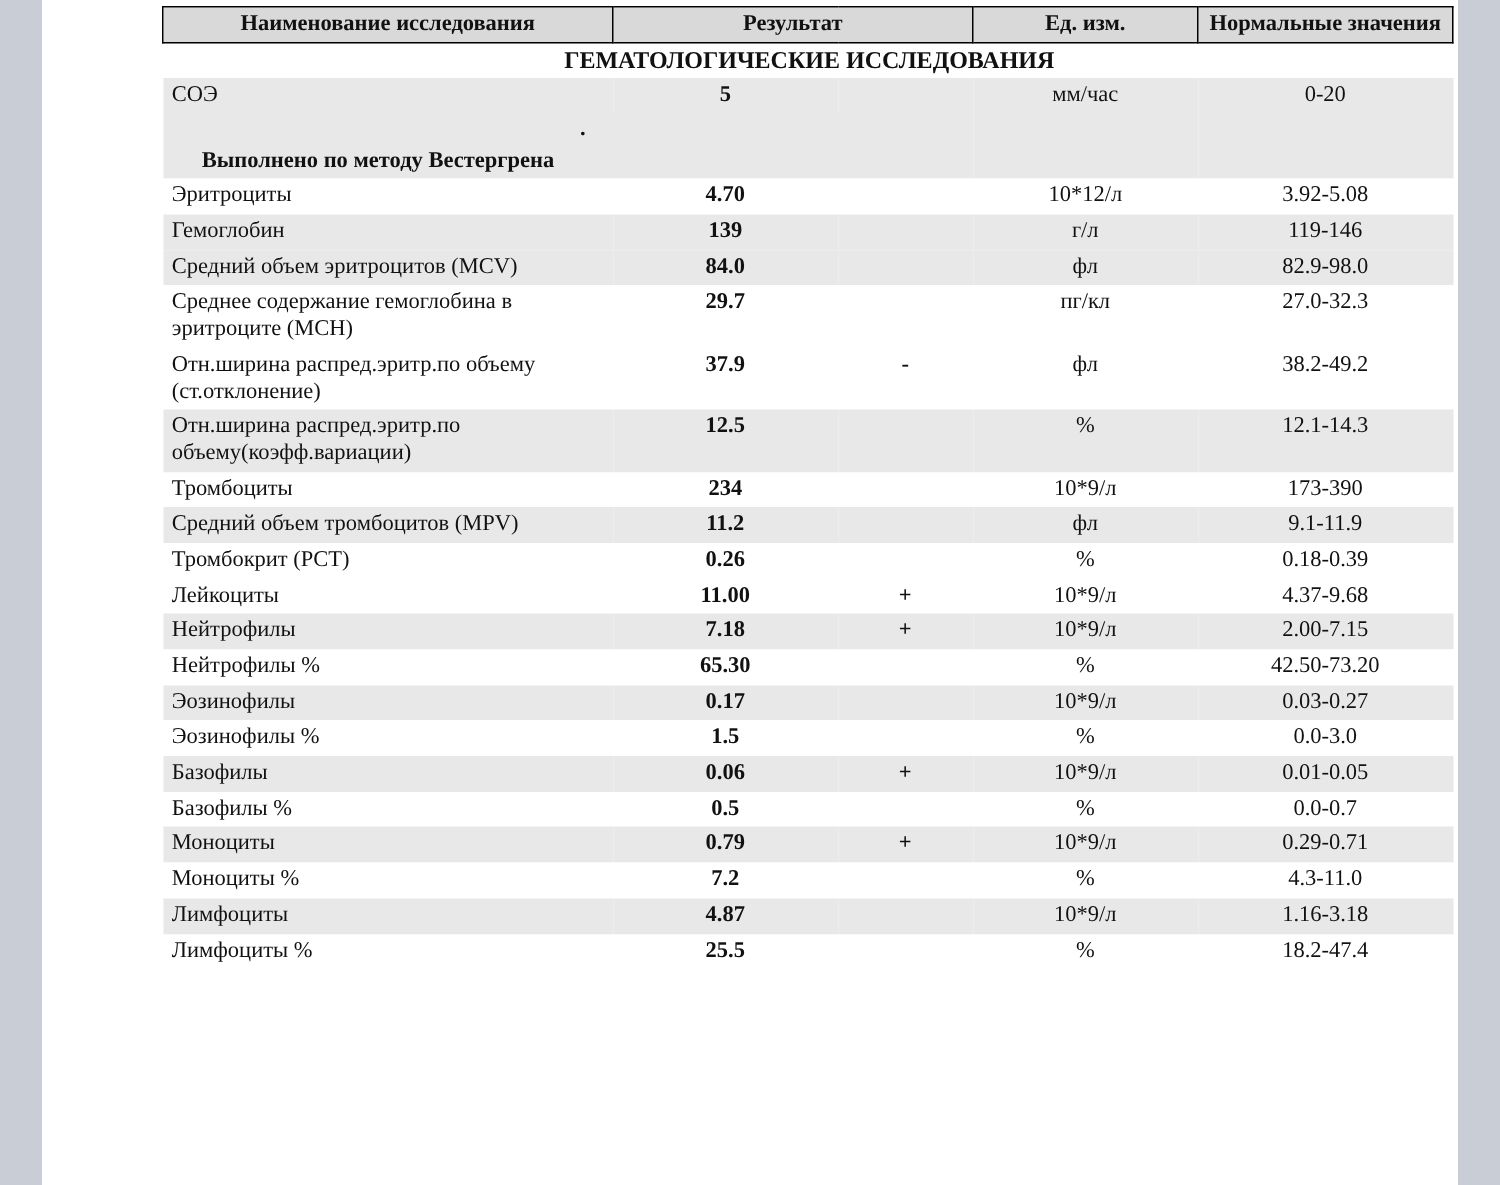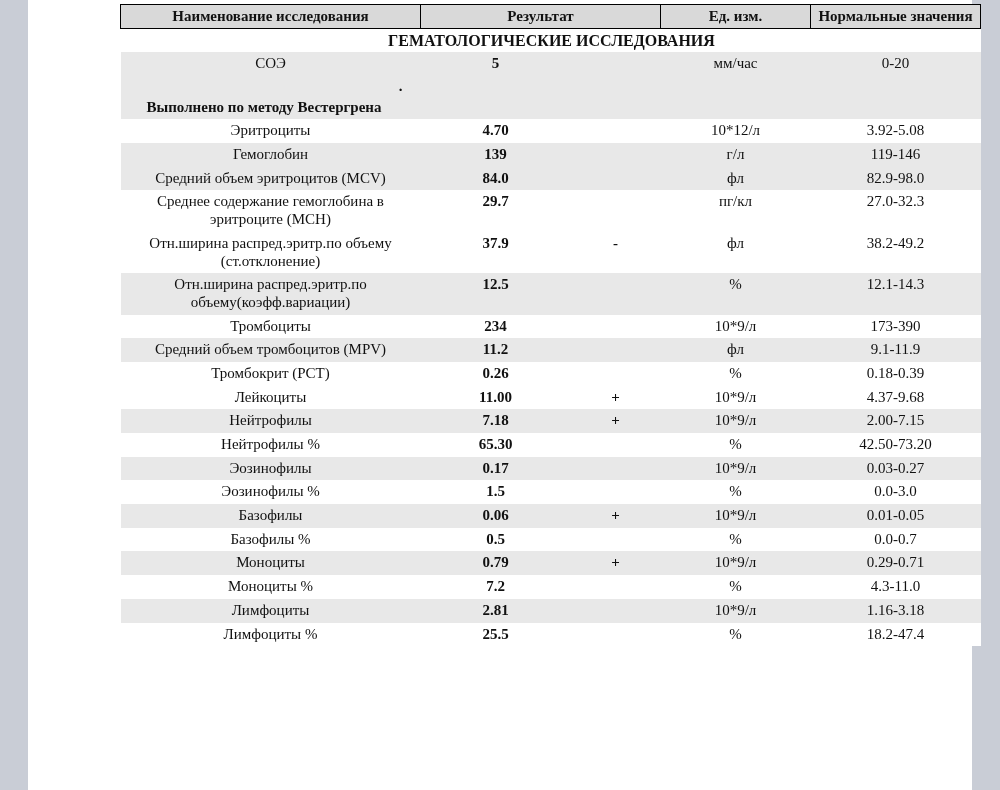--- a/index.html
+++ b/index.html
@@ -17,21 +17,21 @@
     position: absolute;
     left: 28px;
     top: 0;
     width: 944px;
     height: 790px;
     background: #ffffff;
     box-shadow: 0 0 0 0 rgba(0,0,0,0);
   }
   .doc {
     position: absolute;
-    left: 92px;
+    left: 80px;
     top: 4px;
     width: 860px;
   }
   table.report {
     border-collapse: collapse;
     width: 860px;
     font-size: 15px;
     color: #111;
     table-layout: fixed;
   }
@@ -61,21 +61,21 @@
   }
 
   tbody tr.data td {
     padding: 3px 6px;
     vertical-align: top;
     line-height: 1.18;
   }
   tbody tr.shade td { background: #e8e8e8; }
   tbody tr.plain td { background: #ffffff; }
 
-  td.name  { text-align: center; }
+  td.name  { text-align: left; }
   td.res   { text-align: center; font-weight: bold; }
   td.flag  { text-align: center; font-weight: bold; }
   td.unit  { text-align: center; }
   td.norm  { text-align: center; }
 
   .note-dot {
     display: block;
     text-align: center;
     font-weight: bold;
     height: 14px;
@@ -254,21 +254,21 @@
           </tr>
           <tr class="data plain">
             <td class="name">Моноциты %</td>
             <td class="res">7.2</td>
             <td class="flag"></td>
             <td class="unit">%</td>
             <td class="norm">4.3-11.0</td>
           </tr>
           <tr class="data shade">
             <td class="name">Лимфоциты</td>
-            <td class="res">2.81</td>
+            <td class="res">4.87</td>
             <td class="flag"></td>
             <td class="unit">10*9/л</td>
             <td class="norm">1.16-3.18</td>
           </tr>
           <tr class="data plain">
             <td class="name">Лимфоциты %</td>
             <td class="res">25.5</td>
             <td class="flag"></td>
             <td class="unit">%</td>
             <td class="norm">18.2-47.4</td>

